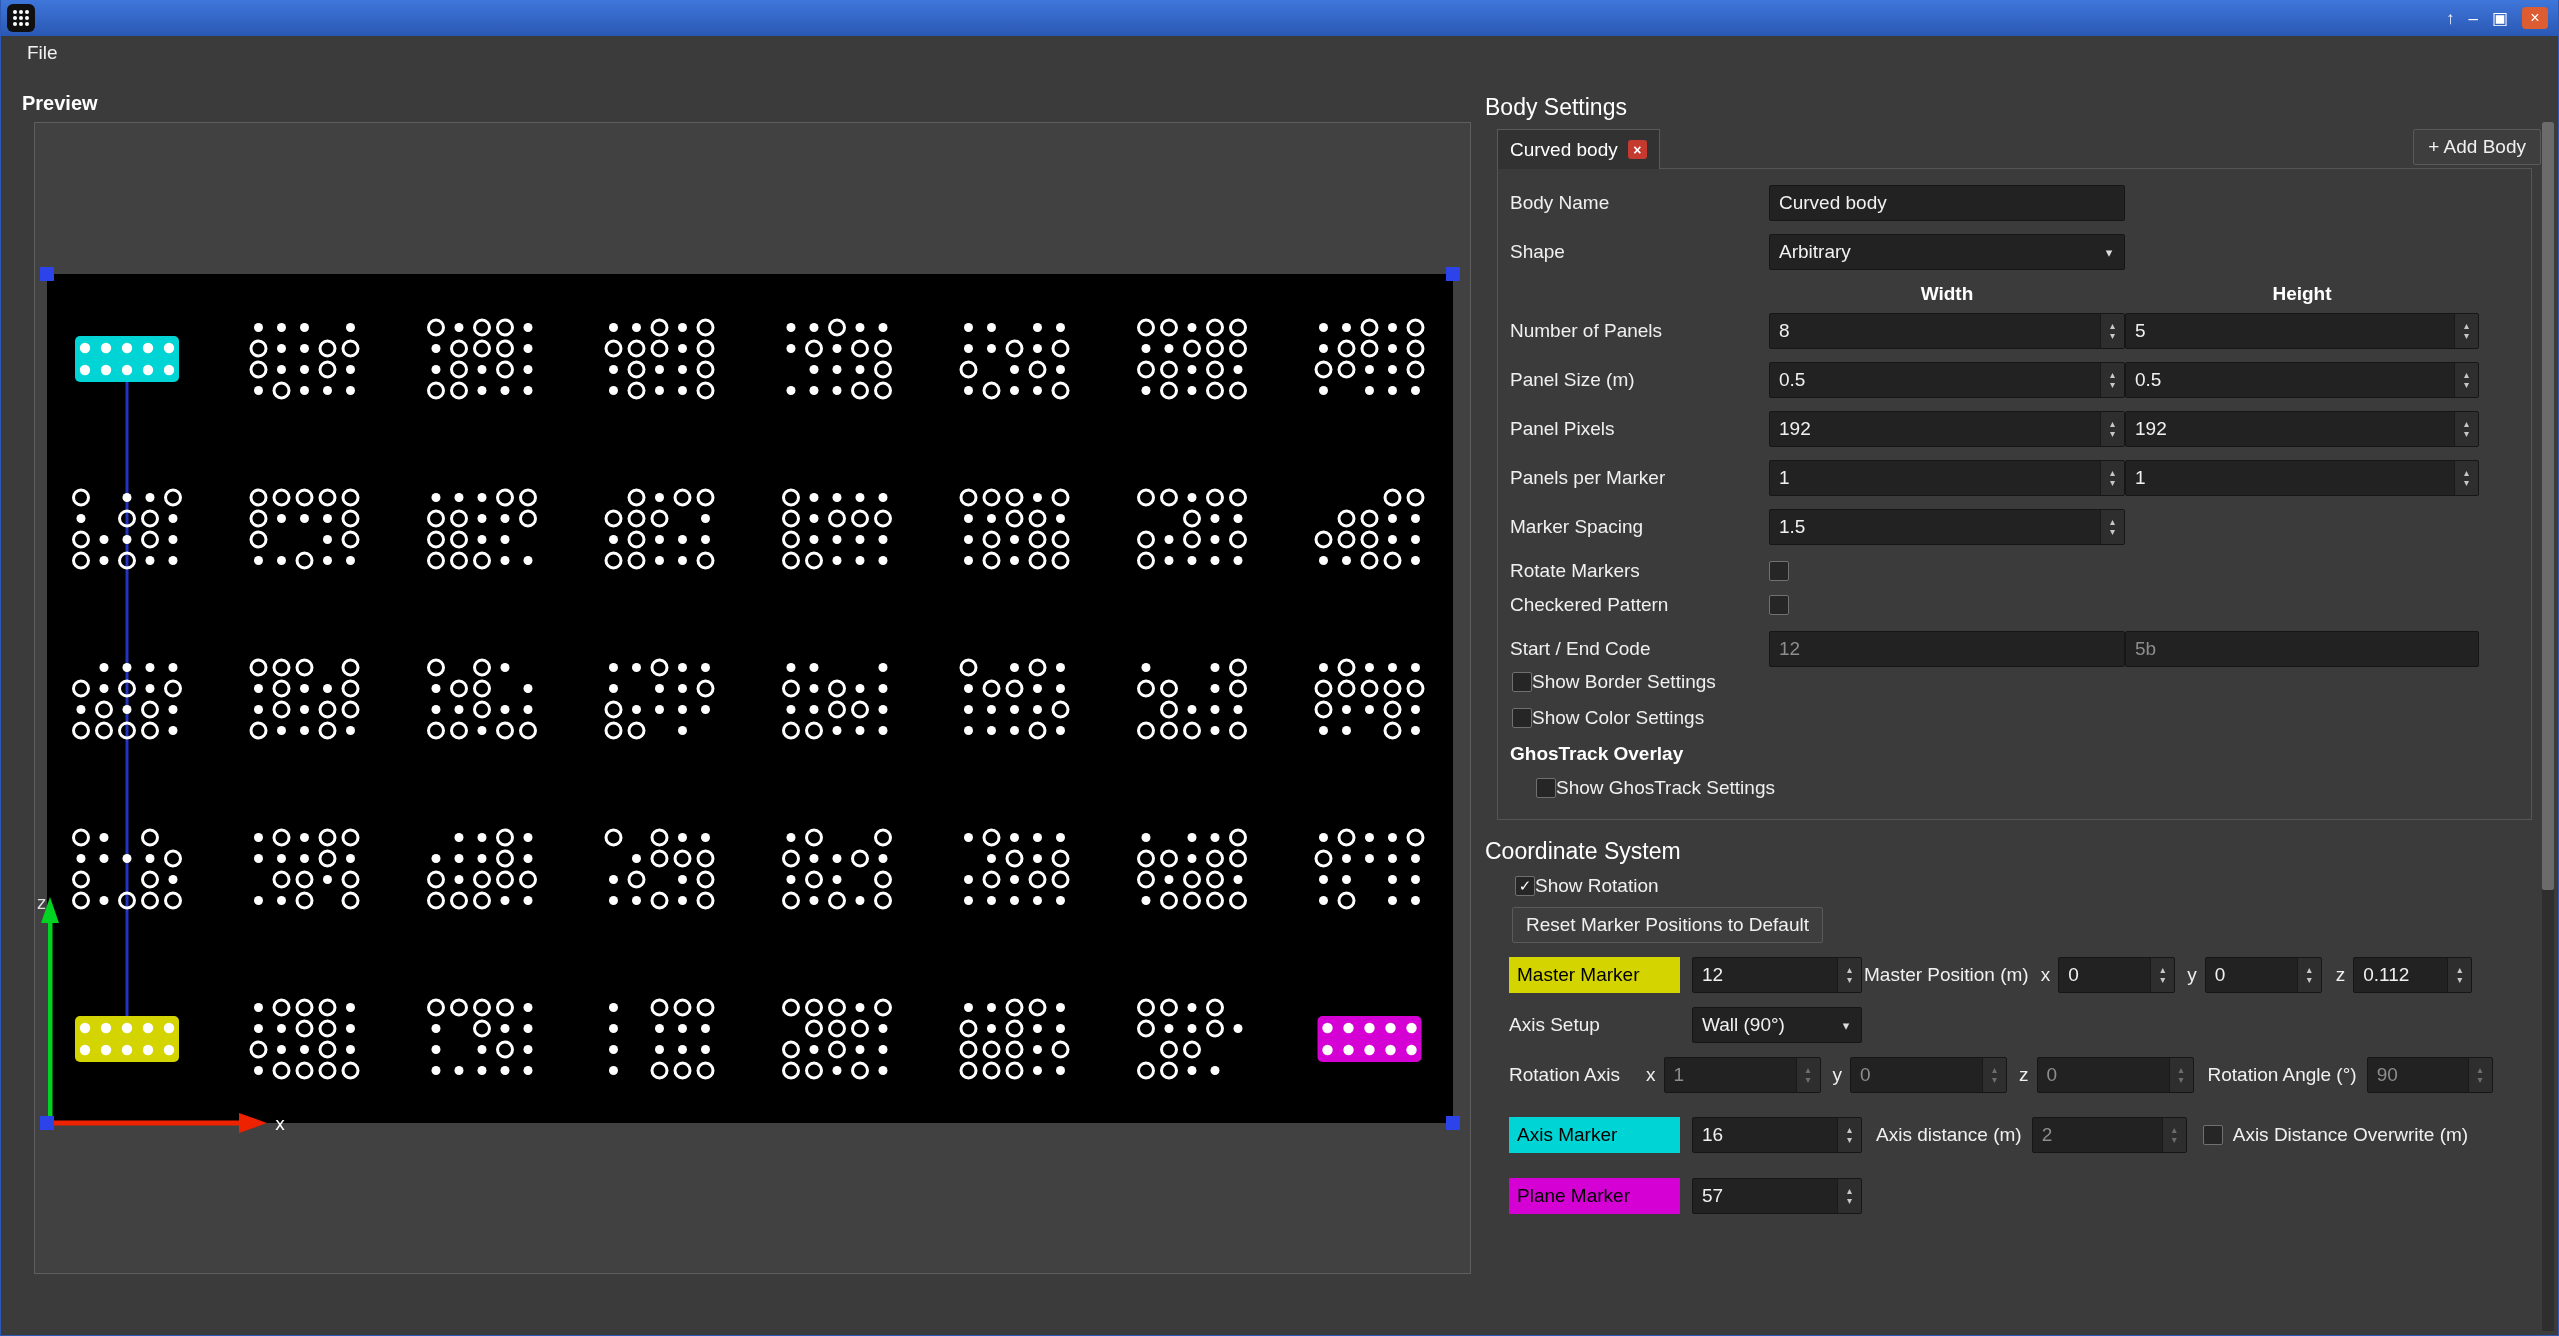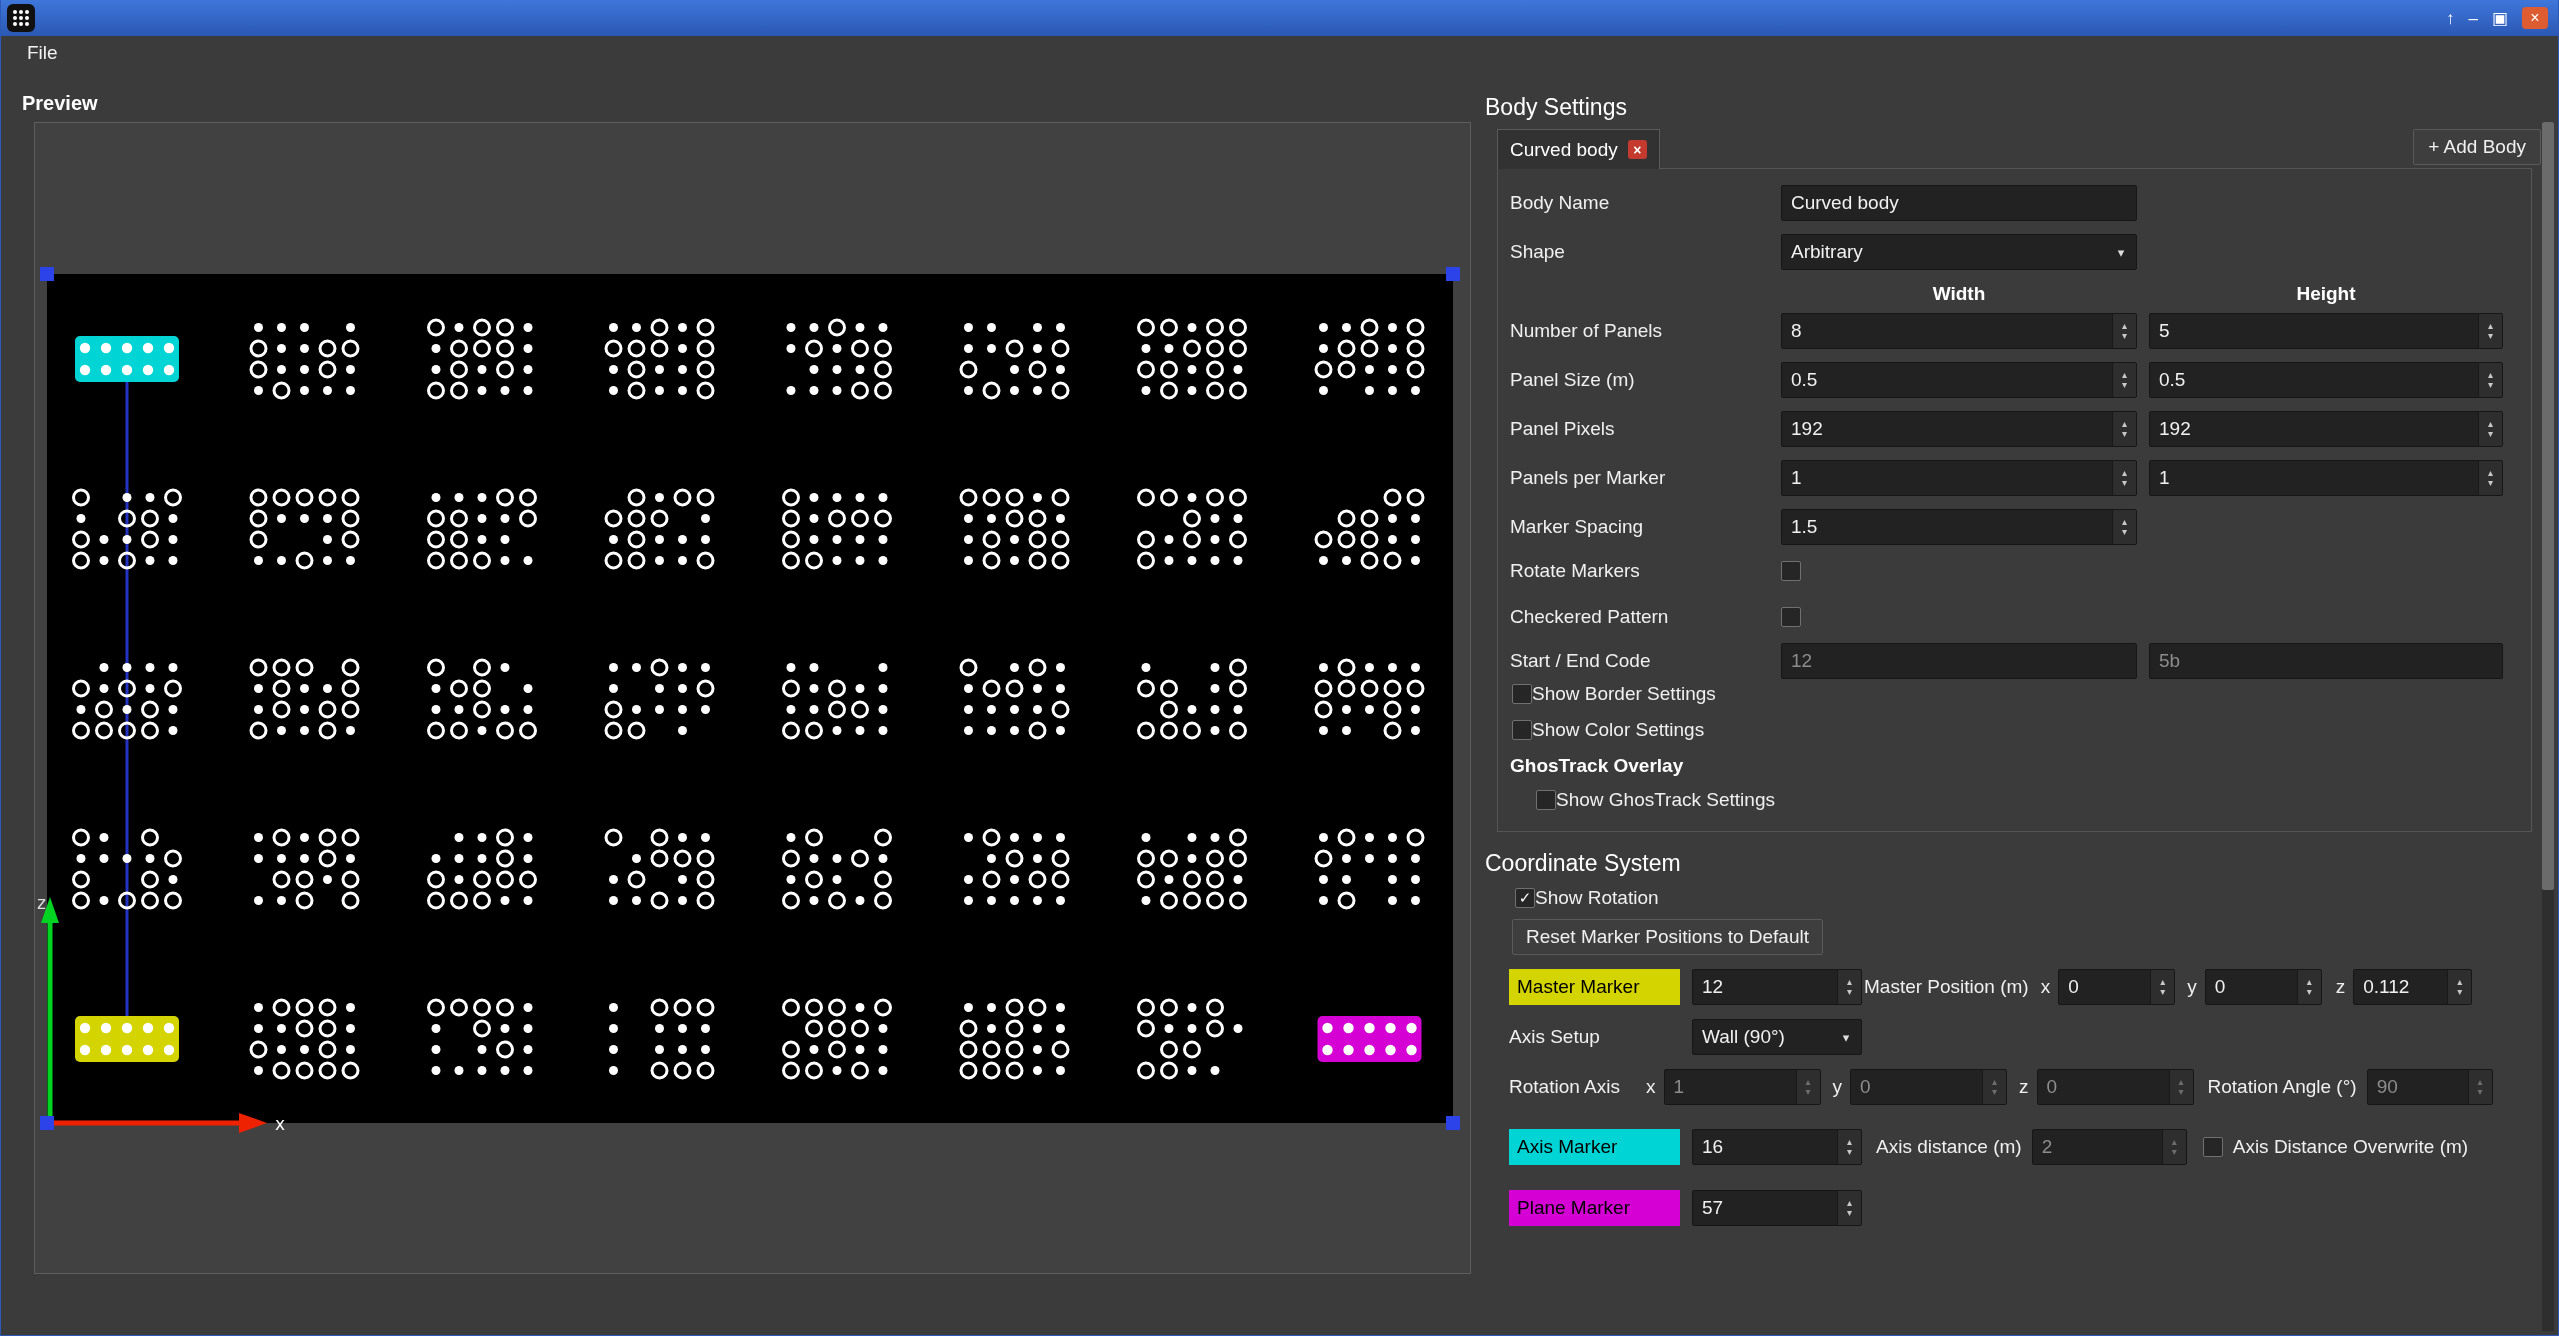--- a/index.html
+++ b/index.html
@@ -19,21 +19,21 @@
 .preview{position:absolute;left:33px;top:122px;width:1437px;height:1152px;border:1px solid #5e5e5e;background:#414141}
 .preview svg{position:absolute;left:0;top:0}
 .rpanel{position:absolute;left:1484px;top:94px;width:1058px}
 .sec-heading{font-size:23px;font-weight:normal;color:#fff}
 .sub-heading{font-size:19px;font-weight:bold;color:#fff;margin:6px 0 12px 0}
 .tabbar{display:flex;align-items:flex-end;height:44px;margin-top:4px}
 .tab{height:40px;display:flex;align-items:center;gap:10px;padding:0 12px;margin-left:12px;background:#323232;border:1px solid #5a5a5a;border-bottom:none;font-size:19px;color:#fff}
 .tab-close{width:19px;height:19px;background:#c43a2e;border-radius:3px;color:#fff;font-size:14px;display:flex;align-items:center;justify-content:center;font-weight:bold}
 .addbody{margin-left:auto;margin-right:2px;align-self:center;height:36px;padding:0 14px;background:#3e3e3e;border:1px solid #5a5a5a;border-radius:2px;color:#f0f0f0;font-size:19px;display:flex;align-items:center}
 .tabframe{margin-left:12px;width:1035px;border:1px solid #555;margin-top:-1px;padding:16px 12px 20px 12px}
-.frow{display:grid;grid-template-columns:259px 356px 354px;column-gap:12px;align-items:center;margin-bottom:13px}
+.frow{display:grid;grid-template-columns:259px 356px 354px;align-items:center;margin-bottom:13px}
 .hdrrow{margin-bottom:8px}
 .hdrrow span{font-weight:bold;text-align:center;font-size:19px;color:#fff}
 .lbl{font-size:19px;color:#f0f0f0;display:flex;align-items:center;white-space:nowrap}
 .spin,.tin,.dd{display:flex;align-items:stretch;background:#222;border:1px solid #161616;height:36px;border-radius:2px;overflow:hidden;flex:none}
 .spin .val,.tin .val,.dd .val{flex:1;display:flex;align-items:center;padding-left:9px;font-size:19px;color:#f1f1f1;white-space:nowrap}
 .spin .arrows{width:24px;display:flex;flex-direction:column;align-items:center;justify-content:center;color:#c8c8c8;font-size:10px;line-height:10px;background:#2e2e2e;border-left:1px solid #191919}
 .dd .dd-arrow{width:30px;display:flex;align-items:center;justify-content:center;color:#ddd;font-size:13px}
 .disabled .val{color:#8d8d8d !important}
 .disabled .arrows{color:#6d6d6d}
 .cb{width:20px;height:20px;background:#262626;border:1px solid #707070;border-radius:2px;color:#fff;font-size:15px;display:flex;align-items:center;justify-content:center;flex:none}
@@ -999,21 +999,21 @@
         <div class="spin w356">
             <span class="val">1.5</span>
             <span class="arrows">
               <span>▴</span>
               <span>▾</span>
             </span>
           </div>
         <div></div>
       </div>
 
-      <div class="frow" style="margin-bottom:20px;height:26px">
+      <div class="frow" style="margin-bottom:8px;height:26px">
         <div class="lbl">Rotate Markers</div>
         <div>
             <div class="cb"></div>
           </div>
         <div></div>
       </div>
 
       <div class="frow" style="margin-bottom:13px;height:26px">
         <div class="lbl">Checkered Pattern</div>
         <div>

